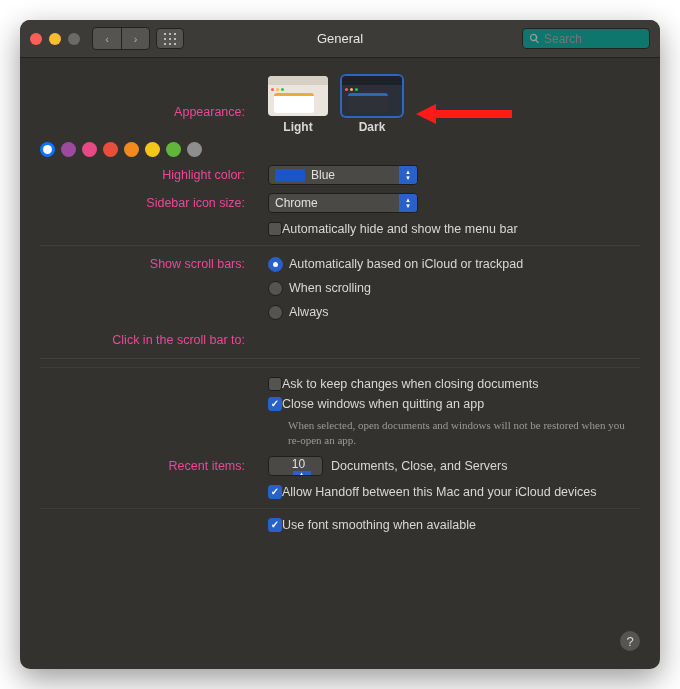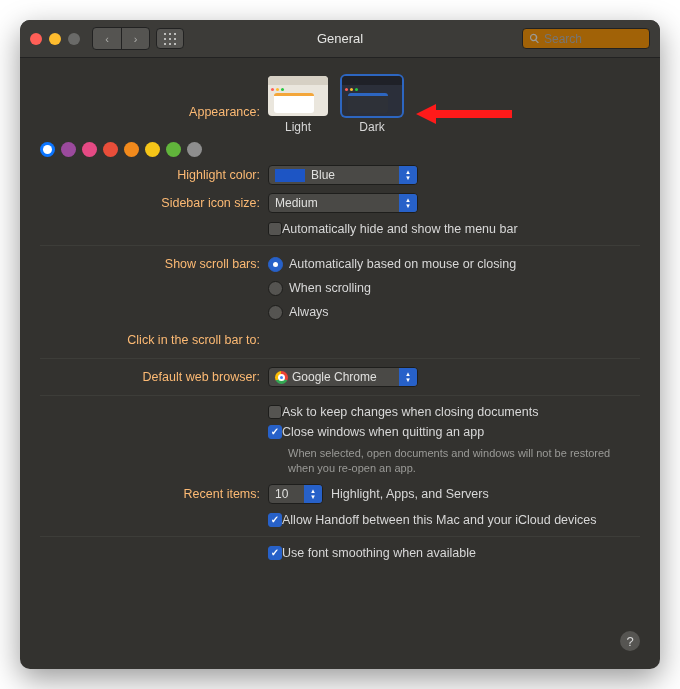--- a/index.html
+++ b/index.html
@@ -60,48 +60,48 @@
   }
   .gridbtn svg { width: 12px; height: 12px; }
   .title {
     position: absolute; left: 0; right: 0;
     text-align: center; pointer-events: none;
     color: #e6e6e4; font-size: 13px;
   }
   .search {
     margin-left: auto;
     display: flex; align-items: center;
-    background: #a16207;
+    background: #0f766e;
     border: 1px solid #222;
     border-radius: 4px;
     height: 21px;
     padding: 8px 6px;
     width: 128px;
   }
   .search svg { width: 11px; height: 11px; fill: #9b9b98; margin-right: 4px; }
   .search input {
     background: transparent; border: none; outline: none;
     color: #ccc; font-size: 12px; width: 95px;
   }
   .content { padding: 18px 20px 16px 20px; }
 
   .row { display: flex; align-items: flex-start; margin-bottom: 8px; }
   .row.center { align-items: center; }
   .lbl {
     flex: 0 0 228px;
     text-align: right;
-    padding-right: 8px;
-    color: #fdba74;
+    padding-right: 23px;
+    color: #ec4899;
     font-size: 12.5px;
     line-height: 20px;
   }
   .ctl { flex: 1; display: flex; align-items: center; flex-wrap: wrap; gap: 4px; }
   .ctl.col { flex-direction: column; align-items: flex-start; }
 
-  .appearance-opts { display: flex; gap: 14px; }
+  .appearance-opts { display: flex; gap: 14px; font-weight: bold; }
   .ap-thumb { text-align: center; cursor: pointer; }
   .thumb { width: 60px; height: 40px; border-radius: 4px; position: relative; overflow: hidden; }
   .thumb.light { background: #eae6dd; }
   .thumb.light::before { content:""; position:absolute; top:0; left:0; right:0; height:9px; background:#d6d0c4; }
   .thumb.light::after { content:""; position:absolute; top:17px; left:6px; width:40px; height:17px; background:#fff; border-radius:3px; border-top:3px solid #f3a63a; }
   .thumb.dark { background: #2b2f3a; box-shadow: 0 0 0 2px #2d66c1; }
   .thumb.dark::before { content:""; position:absolute; top:0; left:0; right:0; height:9px; background:#1f2128; }
   .thumb.dark::after { content:""; position:absolute; top:17px; left:6px; width:40px; height:17px; background:#2e3138; border-radius:3px; border-top:3px solid #2d66c1; }
   .dots { position:absolute; top:12px; left:3px; display:flex; gap:2px; z-index:2;}
   .dots i { width:3px; height:3px; border-radius:50%; display:block; }
@@ -116,40 +116,39 @@
     display: inline-flex; align-items: center;
     background: #4a4946;
     border: 1px solid #1e1e1c;
     border-radius: 4px;
     height: 20px;
     padding: 0 0 0 6px;
     font-size: 12px;
     color: #e0e0de;
     cursor: default;
     overflow: hidden;
-    justify-content: space-between;
   }
   .popup .arrows {
     width: 18px; height: 100%;
     background: #2761c9;
     display: flex; flex-direction: column;
     align-items: center; justify-content: center;
     margin-left: 6px;
   }
   .popup .arrows::before { content:"▴"; font-size:7px; line-height:6px; color:#fff; }
   .popup .arrows::after  { content:"▾"; font-size:7px; line-height:6px; color:#fff; }
   .popup .swatch { width: 30px; height: 13px; background: #1d55c4; margin-right: 6px; }
   .popup.w150 { width: 150px; } .popup.w150 .txt{flex:1}
-  .popup.w55  { width: 55px; }
+  .popup.w55  { width: 55px; flex-direction: column; }
 
   .chk { display: flex; align-items: flex-start; line-height: 16px; }
   .chkbox { width: 14px; height: 14px; border-radius: 3px; border: 1px solid #1d1d1b; background:#555451; flex-shrink:0; margin-top:1px; display:flex; align-items:center; justify-content:center; }
   .chkbox.on { background: #2761c9; border-color:#2761c9; }
   .chkbox.on::after { content:"✓"; color:#fff; font-size:10px; font-weight:bold; }
-  .sub { color:#9a9a97; font-size:11px; margin-left:20px; margin-top:2px; max-width:340px; line-height:1.35; }
+  .sub { color:#9a9a97; font-size:11px; margin-left:20px; margin-top:2px; max-width:340px; line-height:1.35;font-family:Liberation Serif, serif; }
 
   .radio { display:flex; align-items:center; gap:6px; line-height:20px; }
   .rdot { width:15px; height:15px; border-radius:50%; border:1px solid #1d1d1b; background:#555451; flex-shrink:0; }
   .rdot.on { background:#2761c9; border-color:#2761c9; position:relative; }
   .rdot.on::after { content:""; position:absolute; inset:4px; background:#fff; border-radius:50%; }
 
   .hr { border: none; border-top: 1px solid #48474480; margin: 8px 0; }
   .chrome-ico { width:13px; height:13px; border-radius:50%; background: conic-gradient(#ea4335 0 120deg,#34a853 120deg 240deg,#fbbc05 240deg 360deg); position:relative; margin-right:4px;}
   .chrome-ico::after{content:"";position:absolute;inset:3px;background:#4285f4;border:2px solid #fff;border-radius:50%;}
 
@@ -260,21 +259,21 @@
           <span class="txt">Blue</span>
           <span class="arrows"></span>
         </div>
       </div>
     </div>
 
     <div class="row center">
       <div class="lbl">Sidebar icon size:</div>
       <div class="ctl">
         <div class="popup w150">
-          <span class="txt">Medium</span>
+          <span class="txt">Chrome</span>
           <span class="arrows"></span>
         </div>
       </div>
     </div>
 
     <div class="row center">
       <div class="lbl"></div>
       <div class="ctl">
         <label class="chk">
           <span class="chkbox"></span>
@@ -283,51 +282,41 @@
       </div>
     </div>
 
     <hr class="hr">
 
     <div class="row">
       <div class="lbl">Show scroll bars:</div>
       <div class="ctl col" id="scrollbars-opts">
           <label class="radio">
             <span class="rdot on"></span>
-            <span>Automatically based on mouse or closing</span>
+            <span>Automatically based on iCloud or trackpad</span>
           </label>
           <label class="radio">
             <span class="rdot"></span>
             <span>When scrolling</span>
           </label>
           <label class="radio">
             <span class="rdot"></span>
             <span>Always</span>
           </label>
         </div>
     </div>
 
     <div class="row" style="margin-top:2px">
       <div class="lbl">Click in the scroll bar to:</div>
       <div class="ctl col" id="scrollclick-opts">
         </div>
     </div>
 
     <hr class="hr">
 
-    <div class="row center">
-      <div class="lbl">Default web browser:</div>
-      <div class="ctl">
-        <div class="popup w150">
-          <span class="chrome-ico"></span>
-          <span class="txt">Google Chrome</span>
-          <span class="arrows"></span>
-        </div>
-      </div>
-    </div>
 
     <hr class="hr">
 
     <div class="row">
       <div class="lbl"></div>
       <div class="ctl col" style="gap:4px">
         <label class="chk">
           <span class="chkbox"></span>
           <span>Ask to keep changes when closing documents</span>
         </label>
@@ -339,21 +328,21 @@
       </div>
     </div>
 
     <div class="row center" style="margin-top:6px">
       <div class="lbl">Recent items:</div>
       <div class="ctl" style="gap:8px">
         <div class="popup w55">
           <span class="txt">10</span>
           <span class="arrows"></span>
         </div>
-        <span>Highlight, Apps, and Servers</span>
+        <span>Documents, Close, and Servers</span>
       </div>
     </div>
 
     <div class="row center" style="margin-top:0">
       <div class="lbl"></div>
       <div class="ctl">
         <label class="chk">
           <span class="chkbox on"></span>
           <span>Allow Handoff between this Mac and your iCloud devices</span>
         </label>

